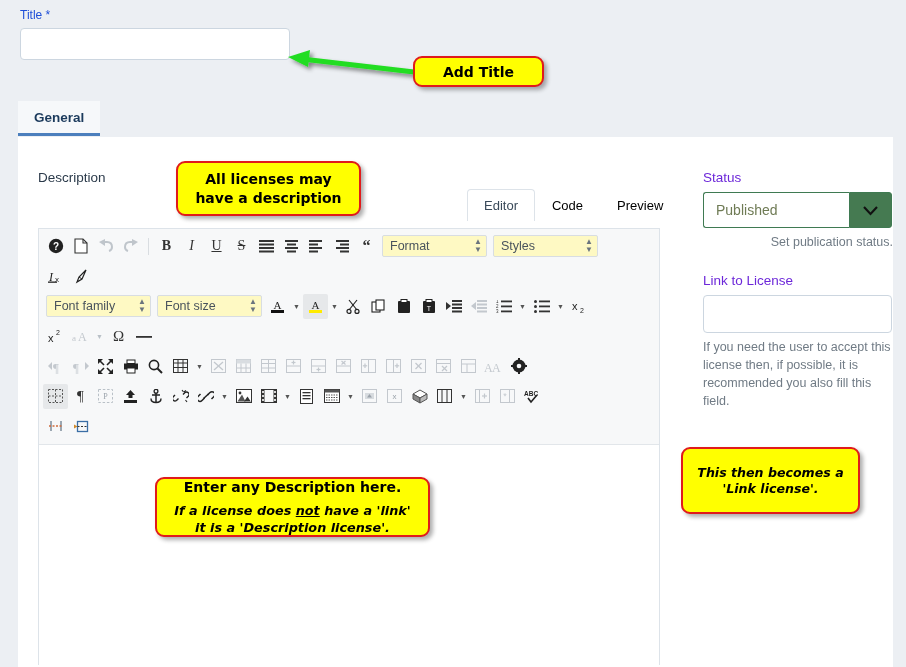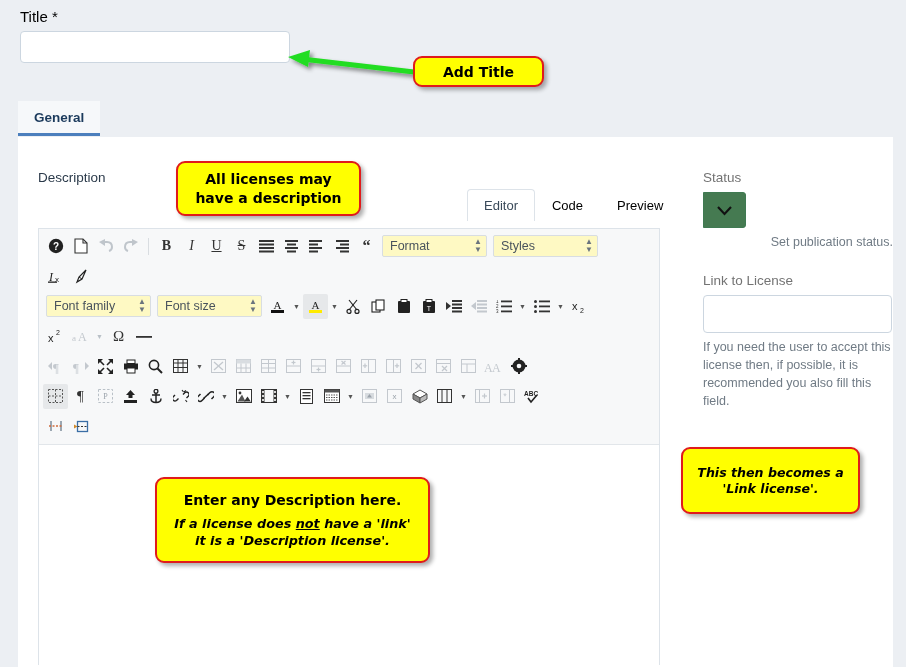--- a/index.html
+++ b/index.html
@@ -9,21 +9,21 @@
     font-family:"Liberation Sans", sans-serif;
     font-size:13px;
     color:#2b3a4a;
     overflow:hidden;
     position:relative;
   }
 
   
   .title-block{position:absolute;left:20px;top:8px;}
   .field-label{
-    font-size:15px;color:#000000;font-weight:400;
+    font-size:12px;color:#1d4ed8;font-weight:400;
     margin-bottom:6px;display:block;
   }
   .title-input{
     width:270px;height:32px;
     background:#fff;border:1px solid #ccd6e0;border-radius:4px;
     box-sizing:border-box;padding:4px 8px;
     font-family:"Liberation Sans", sans-serif;font-size:13px;
     outline:none;color:#2b3a4a;
   }
 
@@ -99,21 +99,21 @@
     display:flex;align-items:center;justify-content:space-between;
     padding:0 4px 0 7px;box-sizing:border-box;margin:0 3px;
   }
   .tselect .spin{
     font-size:8px;line-height:8px;color:#6a747e;text-align:center;
   }
   .editor-canvas{background:#fff;height:100%;}
 
   
   .side{position:absolute;left:703px;top:170px;width:190px;}
-  .side-label{font-size:13.5px;color:#737373;display:block;margin-bottom:7px;}
+  .side-label{font-size:13.5px;color:#6d28d9;display:block;margin-bottom:7px;}
   .status-wrap{display:flex;width:189px;height:36px;margin-bottom:5px;}
   .status-field{
     flex:1;border:1px solid #3f7a52;border-right:none;
     background:#fff;display:flex;align-items:center;
     padding-left:12px;font-size:14px;color:#6f7b55;
     box-sizing:border-box;border-radius:3px 0 0 3px;
   }
   .status-caret{
     width:43px;background:#457a51;border:1px solid #3f7a52;
     display:flex;align-items:center;justify-content:center;
@@ -138,21 +138,21 @@
     text-align:center;
     color:#000;
     font-family:"DejaVu Sans", sans-serif;
     font-weight:bold;
     box-sizing:border-box;
     display:flex;flex-direction:column;justify-content:center;
   }
   .callout .ln{display:block;}
   .c-title{left:413px;top:56px;width:131px;height:31px;font-size:14px;}
   .c-desc{left:176px;top:161px;width:185px;height:55px;font-size:14px;line-height:19px;}
-  .c-enter{left:155px;top:477px;width:275px;height:86px;font-size:14px;padding:6px 4px;}
+  .c-enter{left:155px;top:477px;width:275px;height:60px;font-size:14px;padding:6px 4px;}
   .c-enter .sub{font-style:italic;font-size:12.8px;line-height:17px;margin-top:7px;font-weight:bold;}
   .c-enter u{text-decoration:underline;margin-top:14px;}
   .c-link{left:681px;top:447px;width:179px;height:67px;font-size:14px;padding:4px;}
   .c-link .sub{font-style:italic;font-size:12.6px;line-height:16px;font-weight:bold;}
   .c-link .sub2{font-style:italic;font-size:12.6px;line-height:16px;font-weight:bold;}
 
   .arrow-svg{position:absolute;left:280px;top:40px;pointer-events:none;}
 </style>
 </head>
 <body>
@@ -784,20 +784,21 @@
           </svg>
       </div>
     </div>
   </div>
   <div class="editor-canvas"></div>
 </div>
 
 <div class="side">
   <label class="side-label">Status</label>
   <div class="status-wrap">
+    <div class="status-field">Published</div>
     <div class="status-caret">
       <svg width="17" height="11" viewBox="0 0 17 11">
           <polyline points="2,2 8.5,9 15,2" fill="none" stroke="#111" stroke-width="2.1"></polyline>
         </svg>
     </div>
   </div>
   <div class="help-text" style="margin-bottom:22px;text-align:right;">Set publication status.</div>
 
   <label class="side-label">Link to License</label>
   <input class="link-input" type="text" value="" style="">

